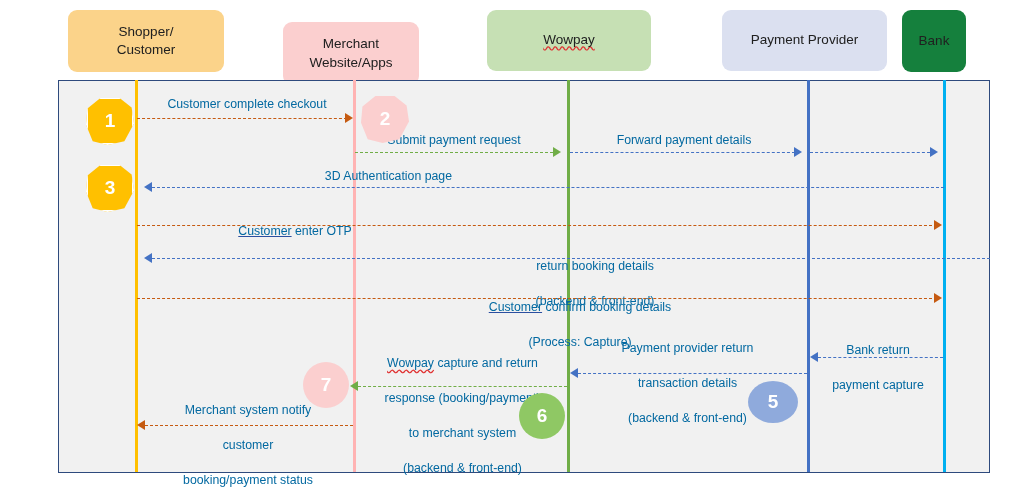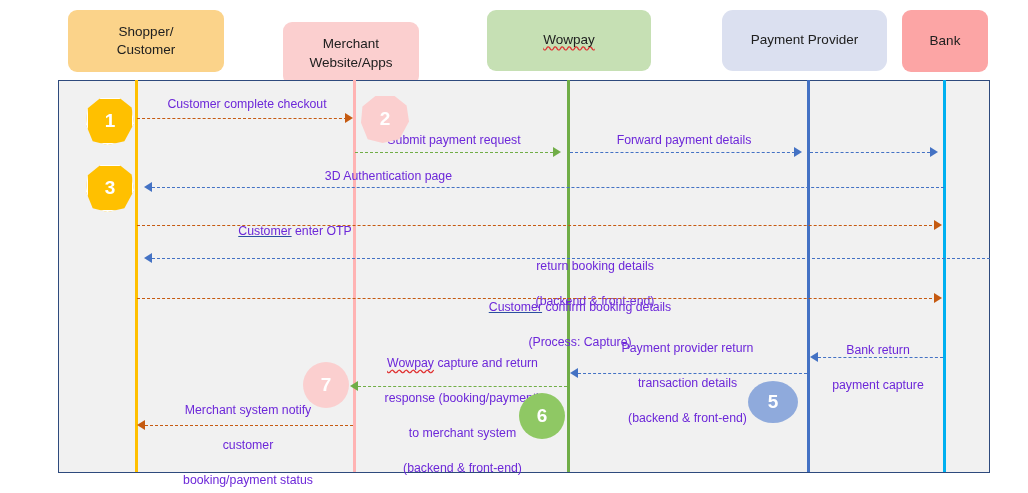--- a/index.html
+++ b/index.html
@@ -22,21 +22,21 @@
 
   
   .lifeline{position:absolute;top:80px;height:392px;width:3px;}
 
   
   .msg{position:absolute;height:0;border-top-width:1.6px;border-top-style:dashed;}
   .head{position:absolute;width:0;height:0;border-top:5px solid transparent;border-bottom:5px solid transparent;}
   .head.r{border-left-width:8px;border-left-style:solid;}
   .head.l{border-right-width:8px;border-right-style:solid;}
 
-  .lbl{position:absolute;font-size:12.3px;color:#6d28d9;text-align:center;line-height:1.42;white-space:pre-line;}
+  .lbl{position:absolute;font-size:12.3px;color:#0369a1;text-align:center;line-height:1.42;white-space:pre-line;}
 
   
   .badge{position:absolute;display:flex;align-items:center;justify-content:center;
          color:#ffffff;font-size:19px;font-weight:700;}
   .poly{clip-path:polygon(30% 2%,70% 2%,95% 22%,100% 55%,80% 92%,45% 100%,14% 92%,0% 58%,3% 24%);}
   .ring{border:2.5px solid #ffffff;box-sizing:border-box;}
 </style>
 </head>
 <body>
 
@@ -55,27 +55,27 @@
       <span>Website/Apps</span>
     </div>
   </div>
 
   <div class="actor" style="left:487px;top:10px;width:164px;height:61px;background:#c6e0b4;">
     <div>
       <span class="spell">Wowpay</span>
     </div>
   </div>
 
-  <div class="actor" style="left:722px;top:10px;width:165px;height:61px;background:#dbe0f0;border-radius:11px;">
+  <div class="actor" style="left:722px;top:10px;width:165px;height:61px;background:#dbe0f0;">
     <div>
       <span>Payment Provider</span>
     </div>
   </div>
 
-  <div class="actor" style="left:902px;top:10px;width:86px;height:62px;background:#fca5a5;justify-content:center;">
+  <div class="actor" style="left:902px;top:10px;width:64px;height:62px;background:#15803d;justify-content:center;">
     <div>
       <span>Bank</span>
     </div>
   </div>
 
   <div id="frame"></div>
 
   <div class="lifeline" style="left:135px;background:#ffc000;"></div>
   <div class="lifeline" style="left:353px;background:#ffb3b3;"></div>
   <div class="lifeline" style="left:567px;background:#70ad47;"></div>

